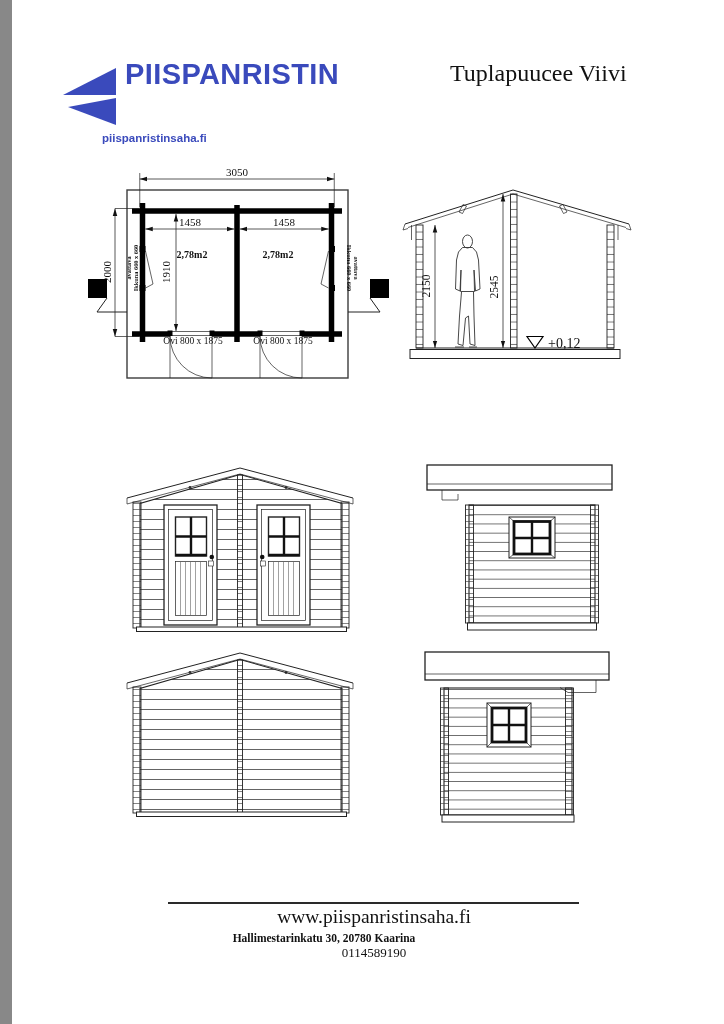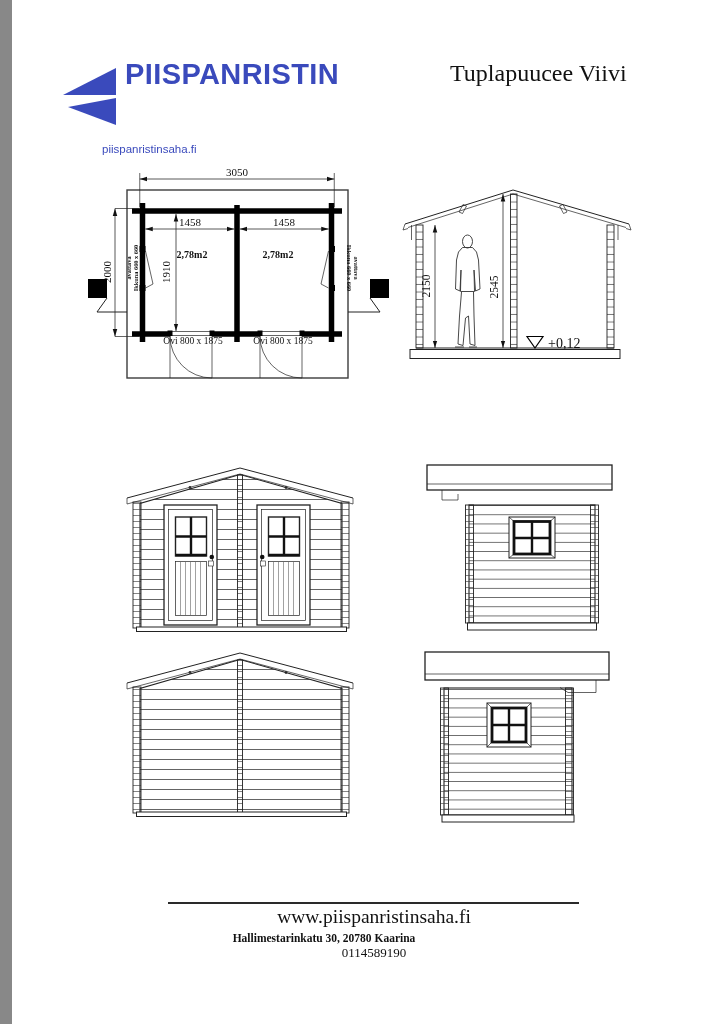--- a/index.html
+++ b/index.html
@@ -3,22 +3,22 @@
 <meta charset="utf-8">
 <style>
   html,body{margin:0;padding:0;background:#888;}
   .page{position:relative;width:724px;height:1024px;background:#ffffff;overflow:hidden;
         font-family:"Liberation Serif",serif;margin-left:12px;}
   
   .logo-icon{position:absolute;left:48px;top:62px;}
   .logo-text{position:absolute;left:113px;top:58px;color:#3a4abc;
              font-family:"Liberation Sans",sans-serif;font-weight:bold;
              font-size:29px;line-height:32px;letter-spacing:0.4px;}
-  .logo-url{position:absolute;left:90px;top:143px;color:#3a4abc;
-            font-family:"Liberation Sans",sans-serif;font-weight:normal;font-size:11.5px;}
+  .logo-url{position:absolute;left:90px;top:132px;color:#3a4abc;
+            font-family:"Liberation Sans",sans-serif;font-weight:bold;font-size:11.5px;}
   .sheet-title{position:absolute;left:438px;top:60px;font-size:24px;color:#111;}
   
   .sheet{position:absolute;left:0;top:0;}
   .ln{stroke:#222;fill:none;stroke-width:1;}
   .thin{stroke:#222;fill:none;stroke-width:0.7;}
   .thick{stroke:#000;fill:none;stroke-width:5.5;}
   .dim{stroke:#222;fill:none;stroke-width:0.75;}
   .txt{font-family:"Liberation Serif",serif;fill:#111;}
   .b{font-weight:bold;}
   

